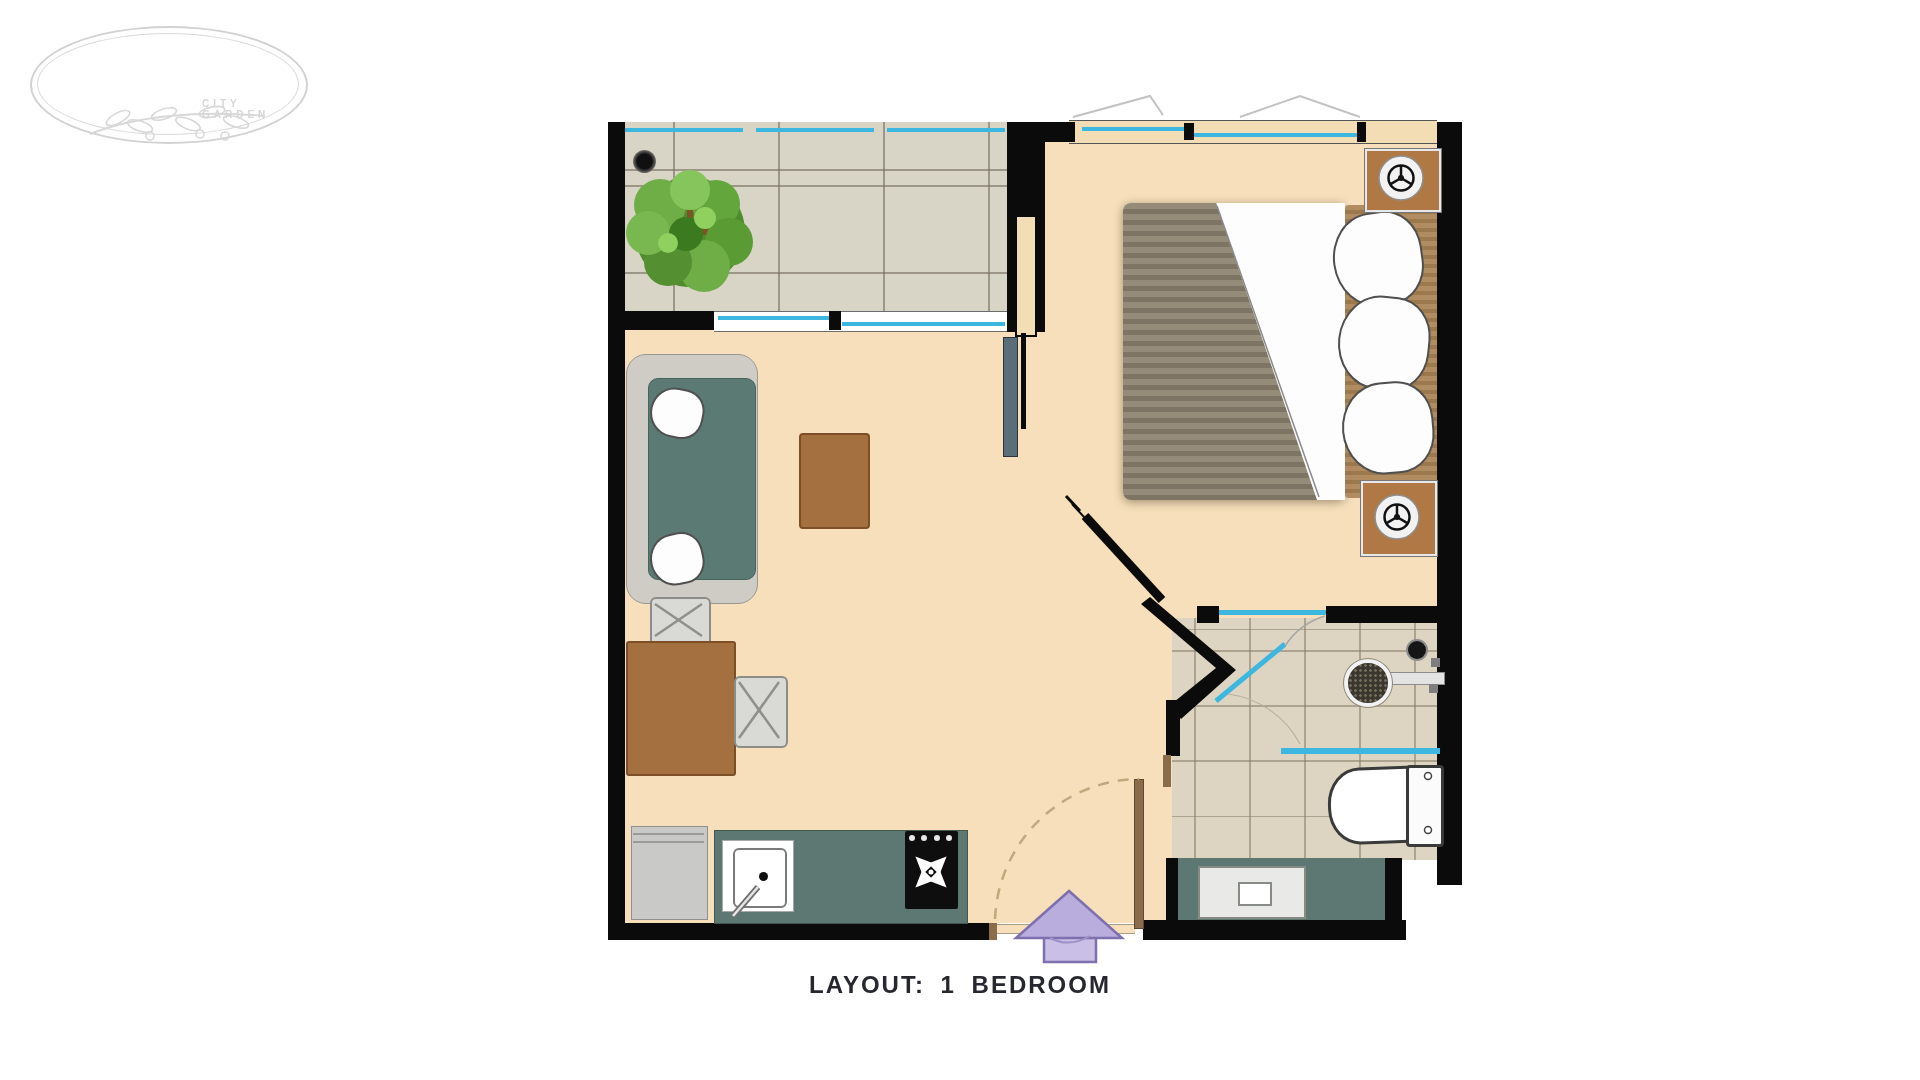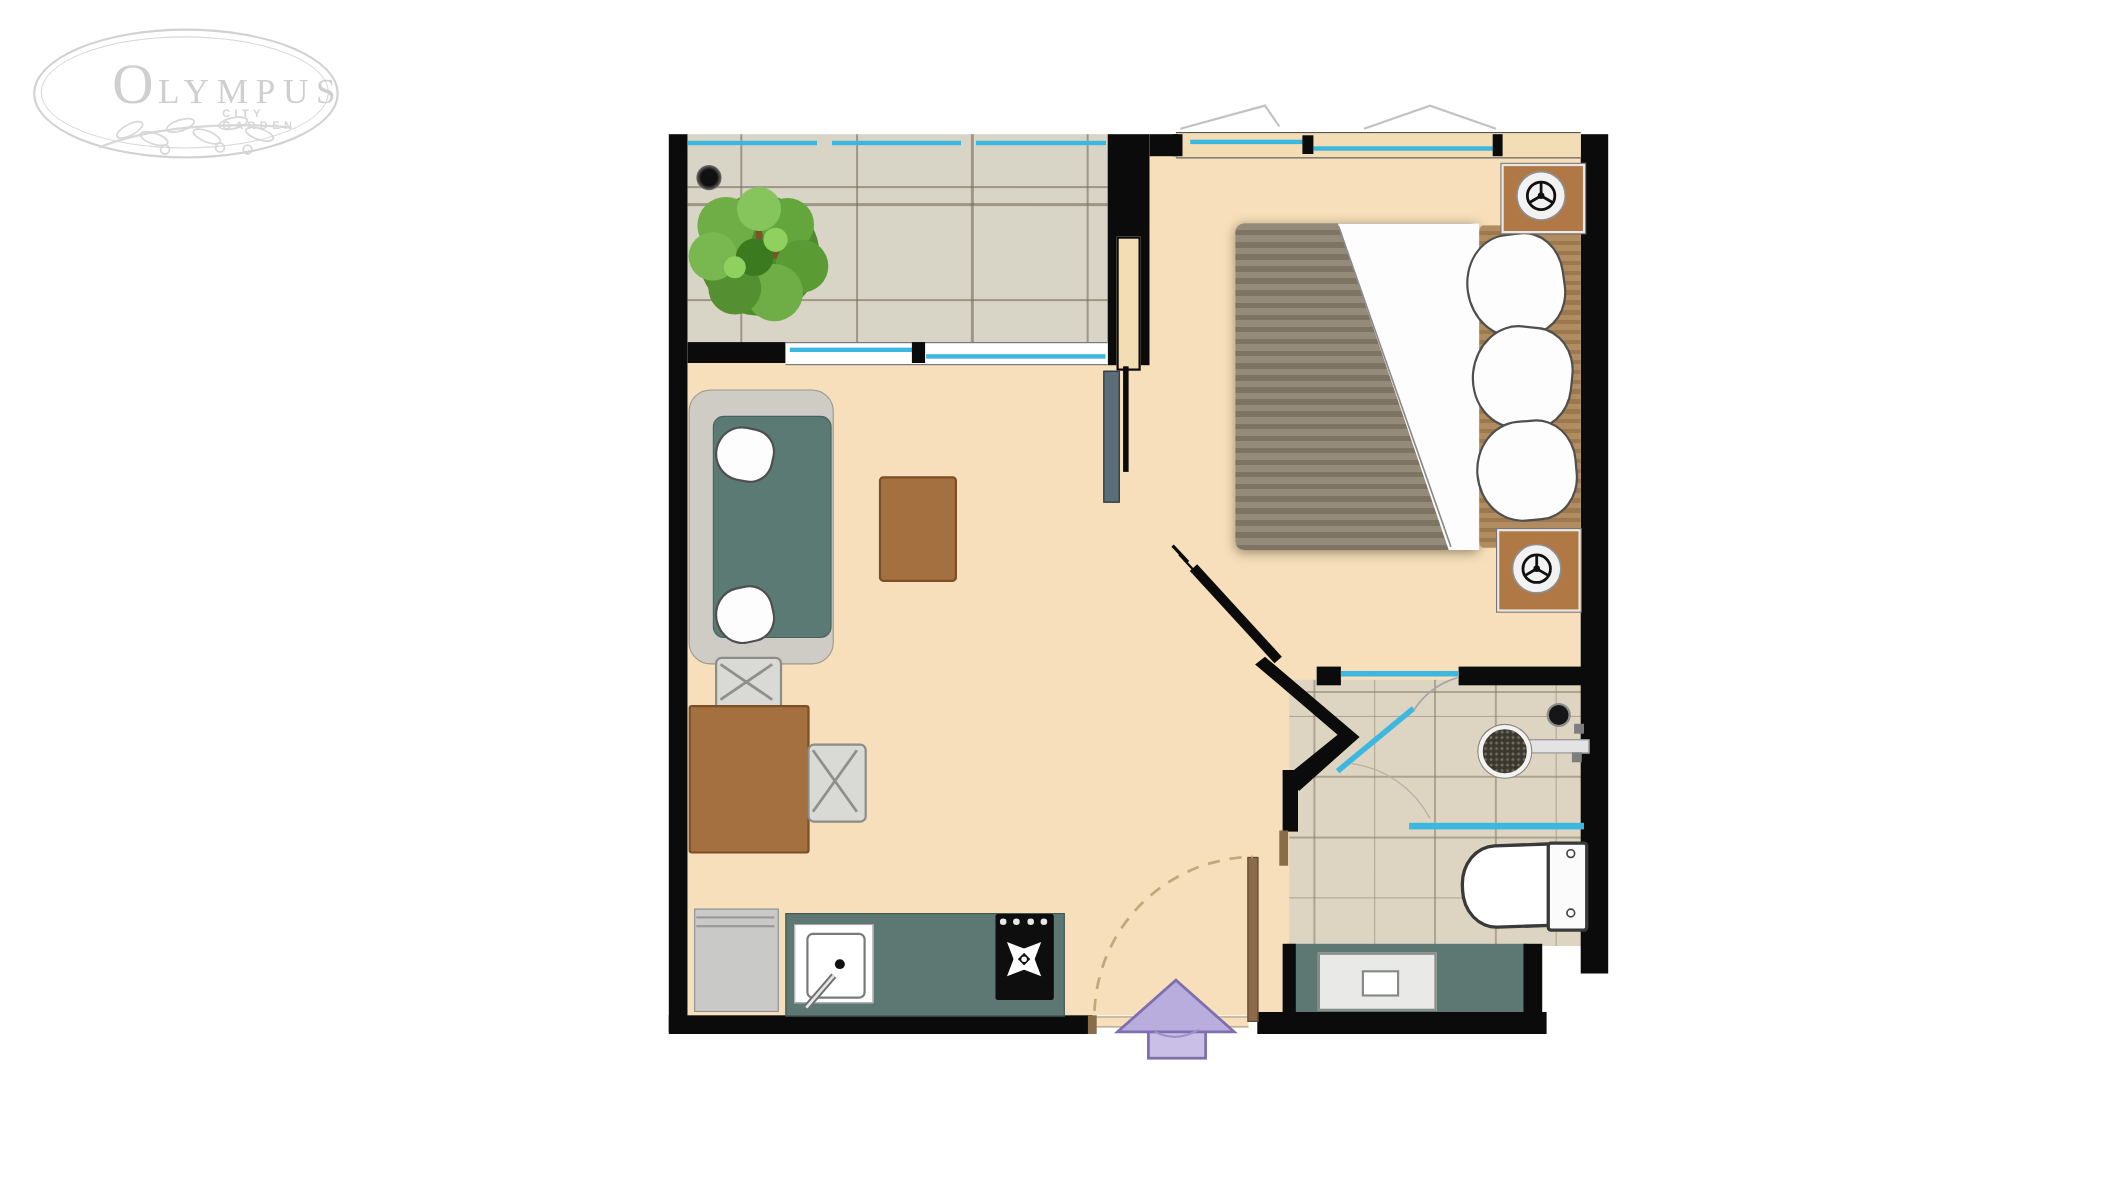--- a/index.html
+++ b/index.html
@@ -30,23 +30,20 @@
   .logo-el{color:#cfcfcf;z-index:9;}
 </style>
 </head>
 <body>
 
 <div id="canvas">
 
   <div class="abs logo-el" style="left:30px;top:26px;width:278px;height:118px;z-index:9;">
     <div class="abs" style="left:0;top:0;width:274px;height:114px;border:2px solid #d2d2d2;border-radius:50%;"></div>
     <div class="abs" style="left:7px;top:7px;width:260px;height:100px;border:1.5px solid #d9d9d9;border-radius:50%;"></div>
-    <div class="abs" style="left:72px;top:22px;font-family:'Liberation Serif',serif;color:#cfcfcf;white-space:nowrap;">
-      <span style="font-size:52px;letter-spacing:4px;">O</span><span style="font-size:32px;letter-spacing:7px;">LYMPUS</span>
-    </div>
     <div class="abs" style="left:172px;top:72px;font-size:10px;letter-spacing:4px;color:#d6d6d6;font-weight:bold;">CITY GARDEN</div>
     <svg class="abs" style="left:50px;top:50px;" width="200" height="70" viewBox="0 0 200 70">
       <path d="M10,58 C55,40 120,34 185,40" fill="none" stroke="#d8d8d8" stroke-width="2"></path>
       <g fill="none" stroke="#d8d8d8" stroke-width="1.6">
         <ellipse cx="38" cy="42" rx="13" ry="5" transform="rotate(-28 38 42)"></ellipse>
         <ellipse cx="60" cy="50" rx="13" ry="5" transform="rotate(18 60 50)"></ellipse>
         <ellipse cx="84" cy="38" rx="13" ry="5" transform="rotate(-18 84 38)"></ellipse>
         <ellipse cx="108" cy="48" rx="13" ry="5" transform="rotate(22 108 48)"></ellipse>
         <ellipse cx="132" cy="36" rx="13" ry="5" transform="rotate(-12 132 36)"></ellipse>
         <ellipse cx="156" cy="46" rx="13" ry="5" transform="rotate(18 156 46)"></ellipse>
@@ -247,14 +244,15 @@
     </g>
 
     <line x1="1217" y1="206" x2="1319" y2="497" stroke="#8a8a8a" stroke-width="1.5"></line>
 
     <g fill="#fff" stroke="#444" stroke-width="1.5">
       <circle cx="1428" cy="776" r="3.5"></circle>
         <circle cx="1428" cy="830" r="3.5"></circle>
     </g>
   </svg>
 
+  <div class="caption" style="top:971px;">LAYOUT: 1 BEDROOM</div>
 
 </div>
 
 </body></html>

